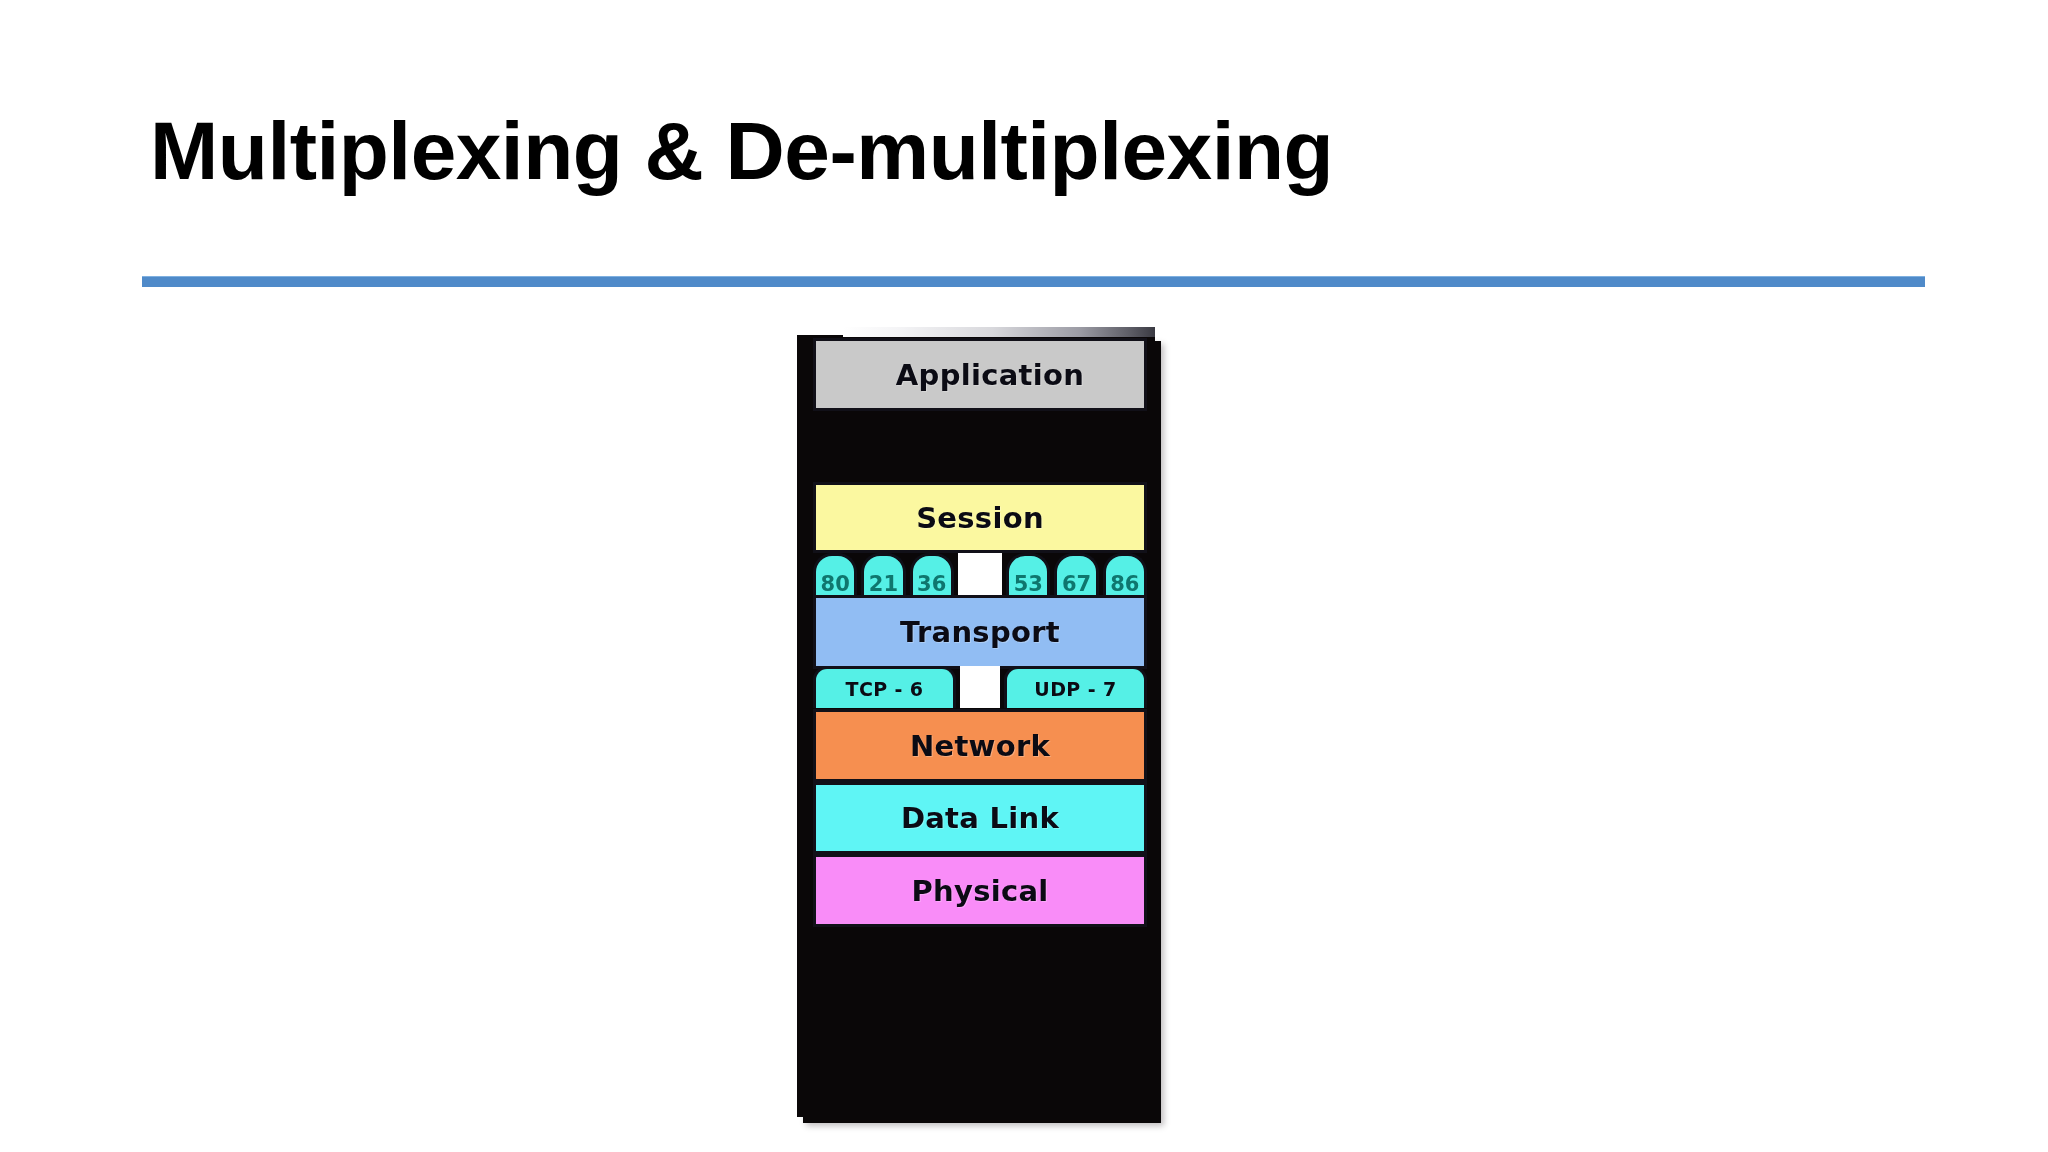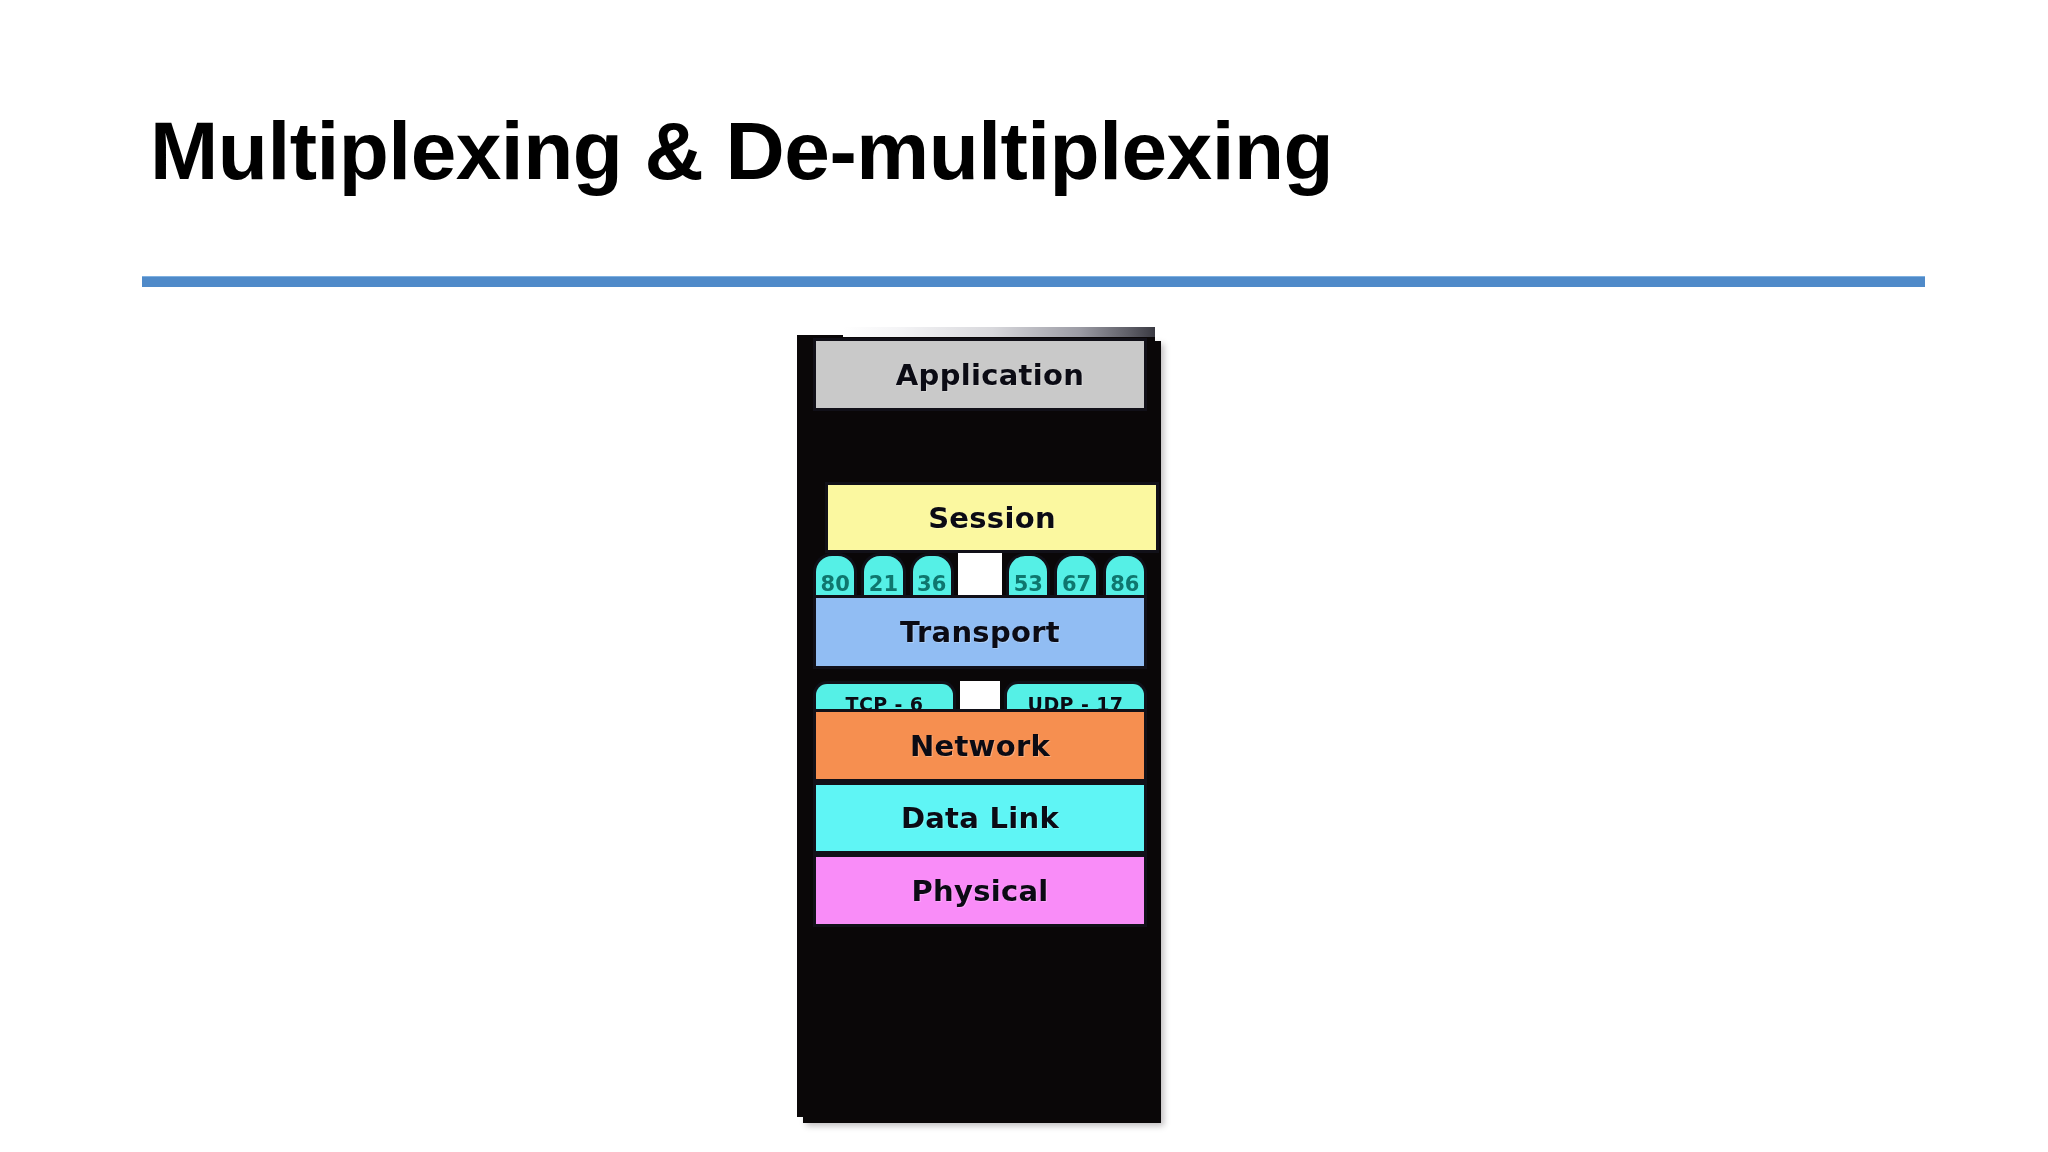--- a/index.html
+++ b/index.html
@@ -99,21 +99,21 @@
     font-family: "DejaVu Sans", sans-serif;
     font-weight: bold;
     color: #0b0b14;
     font-size: 29px;
     letter-spacing: 0.3px;
     text-shadow: 1px 1px 0 rgba(255,255,255,0.25);
   }
 
   .layer-application { top: 11px;  height: 73px; background: #c9c9c9; padding-left: 20px; }
   .layer-presentation { top: 84px; height: 71px; background: #96f795; }
-  .layer-session     { top: 155px; height: 71px; background: #fbf8a0; margin-left: 12px; }
+  .layer-session     { top: 155px; height: 71px; background: #fbf8a0; }
   .layer-transport   { top: 268px; height: 74px; background: #91bdf3; }
   .layer-network     { top: 382px; height: 73px; background: #f68f50; }
   .layer-datalink    { top: 455px; height: 72px; background: #5ff5f5; }
   .layer-physical    { top: 527px; height: 73px; background: #f98cf8; }
 
   
   .port-row {
     position: absolute;
     left: 16px;
     top: 226px;
@@ -143,21 +143,21 @@
   .port-tab.blank {
     background: #ffffff;
     border-color: transparent;
     border-radius: 0;
   }
 
   
   .proto-row {
     position: absolute;
     left: 16px;
-    top: 354px;
+    top: 339px;
     width: 334px;
     height: 42px;
     display: flex;
     align-items: flex-start;
     gap: 4px;
   }
   .proto-tab {
     height: 42px;
     background: #55f0e6;
     border: 3px solid #101018;
@@ -211,21 +211,21 @@
         <div class="port-tab">53</div>
         <div class="port-tab">67</div>
         <div class="port-tab">86</div>
       </div>
 
       <div class="layer layer-transport">Transport</div>
 
       <div class="proto-row">
         <div class="proto-tab proto-tcp">TCP - 6</div>
         <div class="proto-gap"></div>
-        <div class="proto-tab proto-udp">UDP - 17</div>
+        <div class="proto-tab proto-udp">UDP - 7</div>
       </div>
 
       <div class="layer layer-network">Network</div>
 
       <div class="layer layer-datalink">Data Link</div>
 
       <div class="layer layer-physical">Physical</div>
 
     </div>
   </div>

